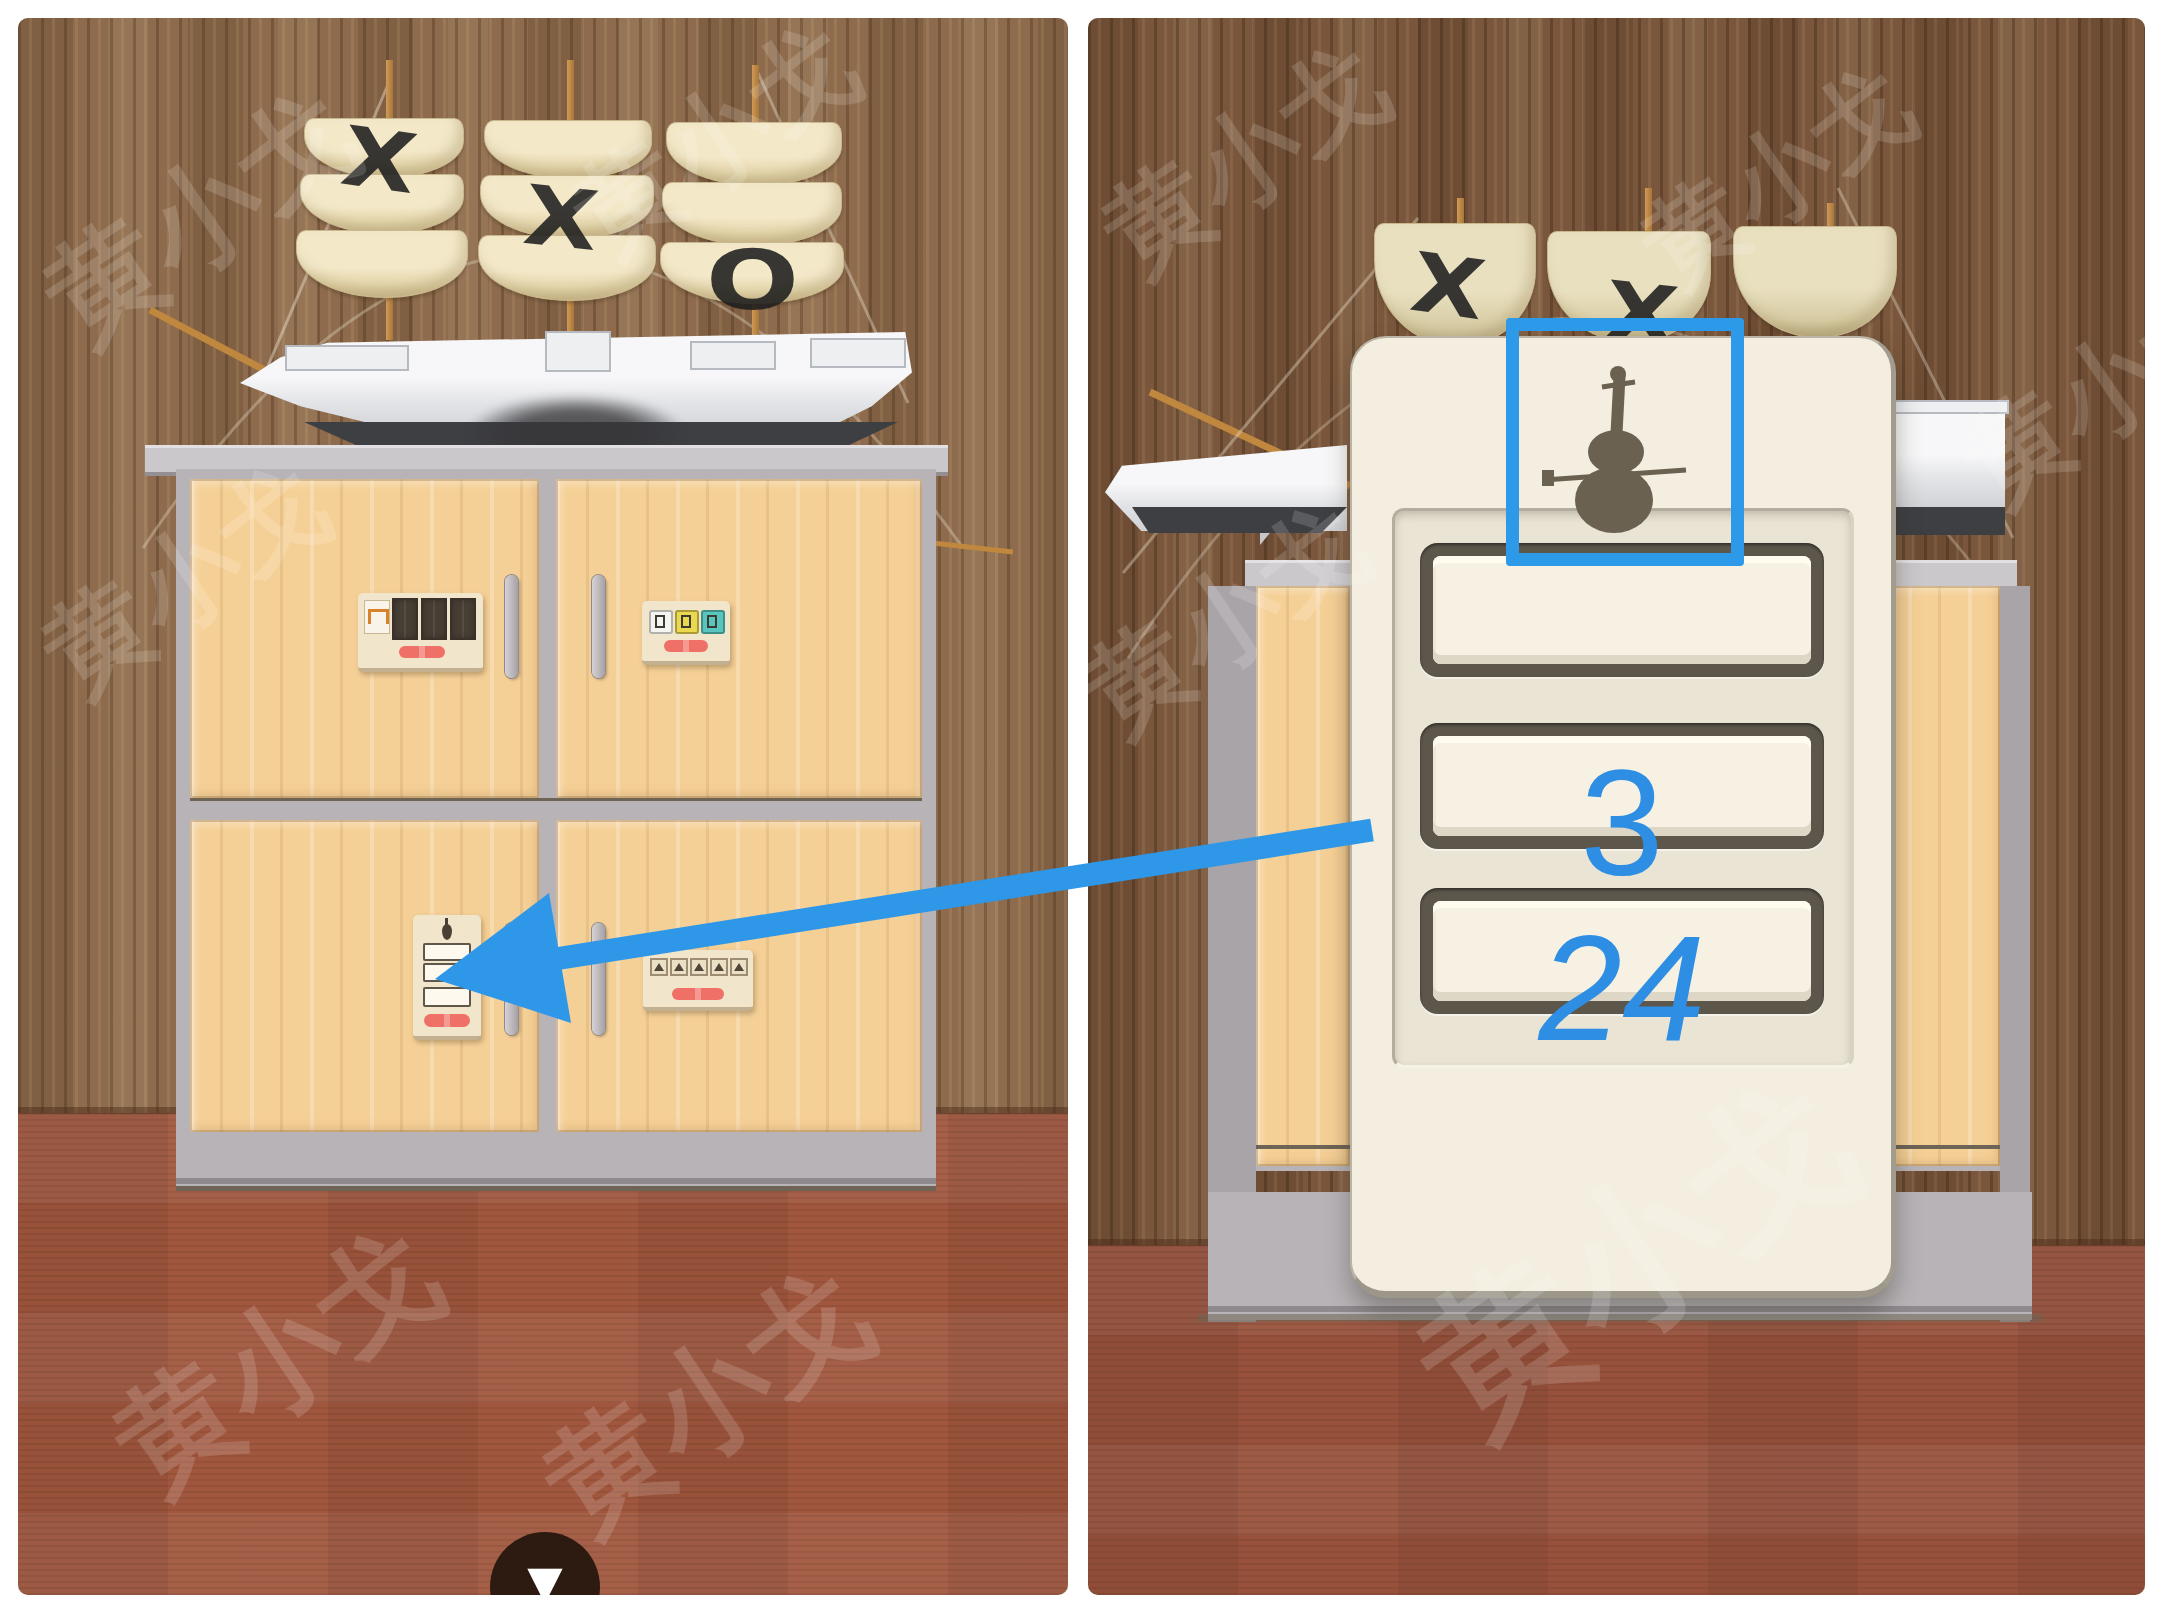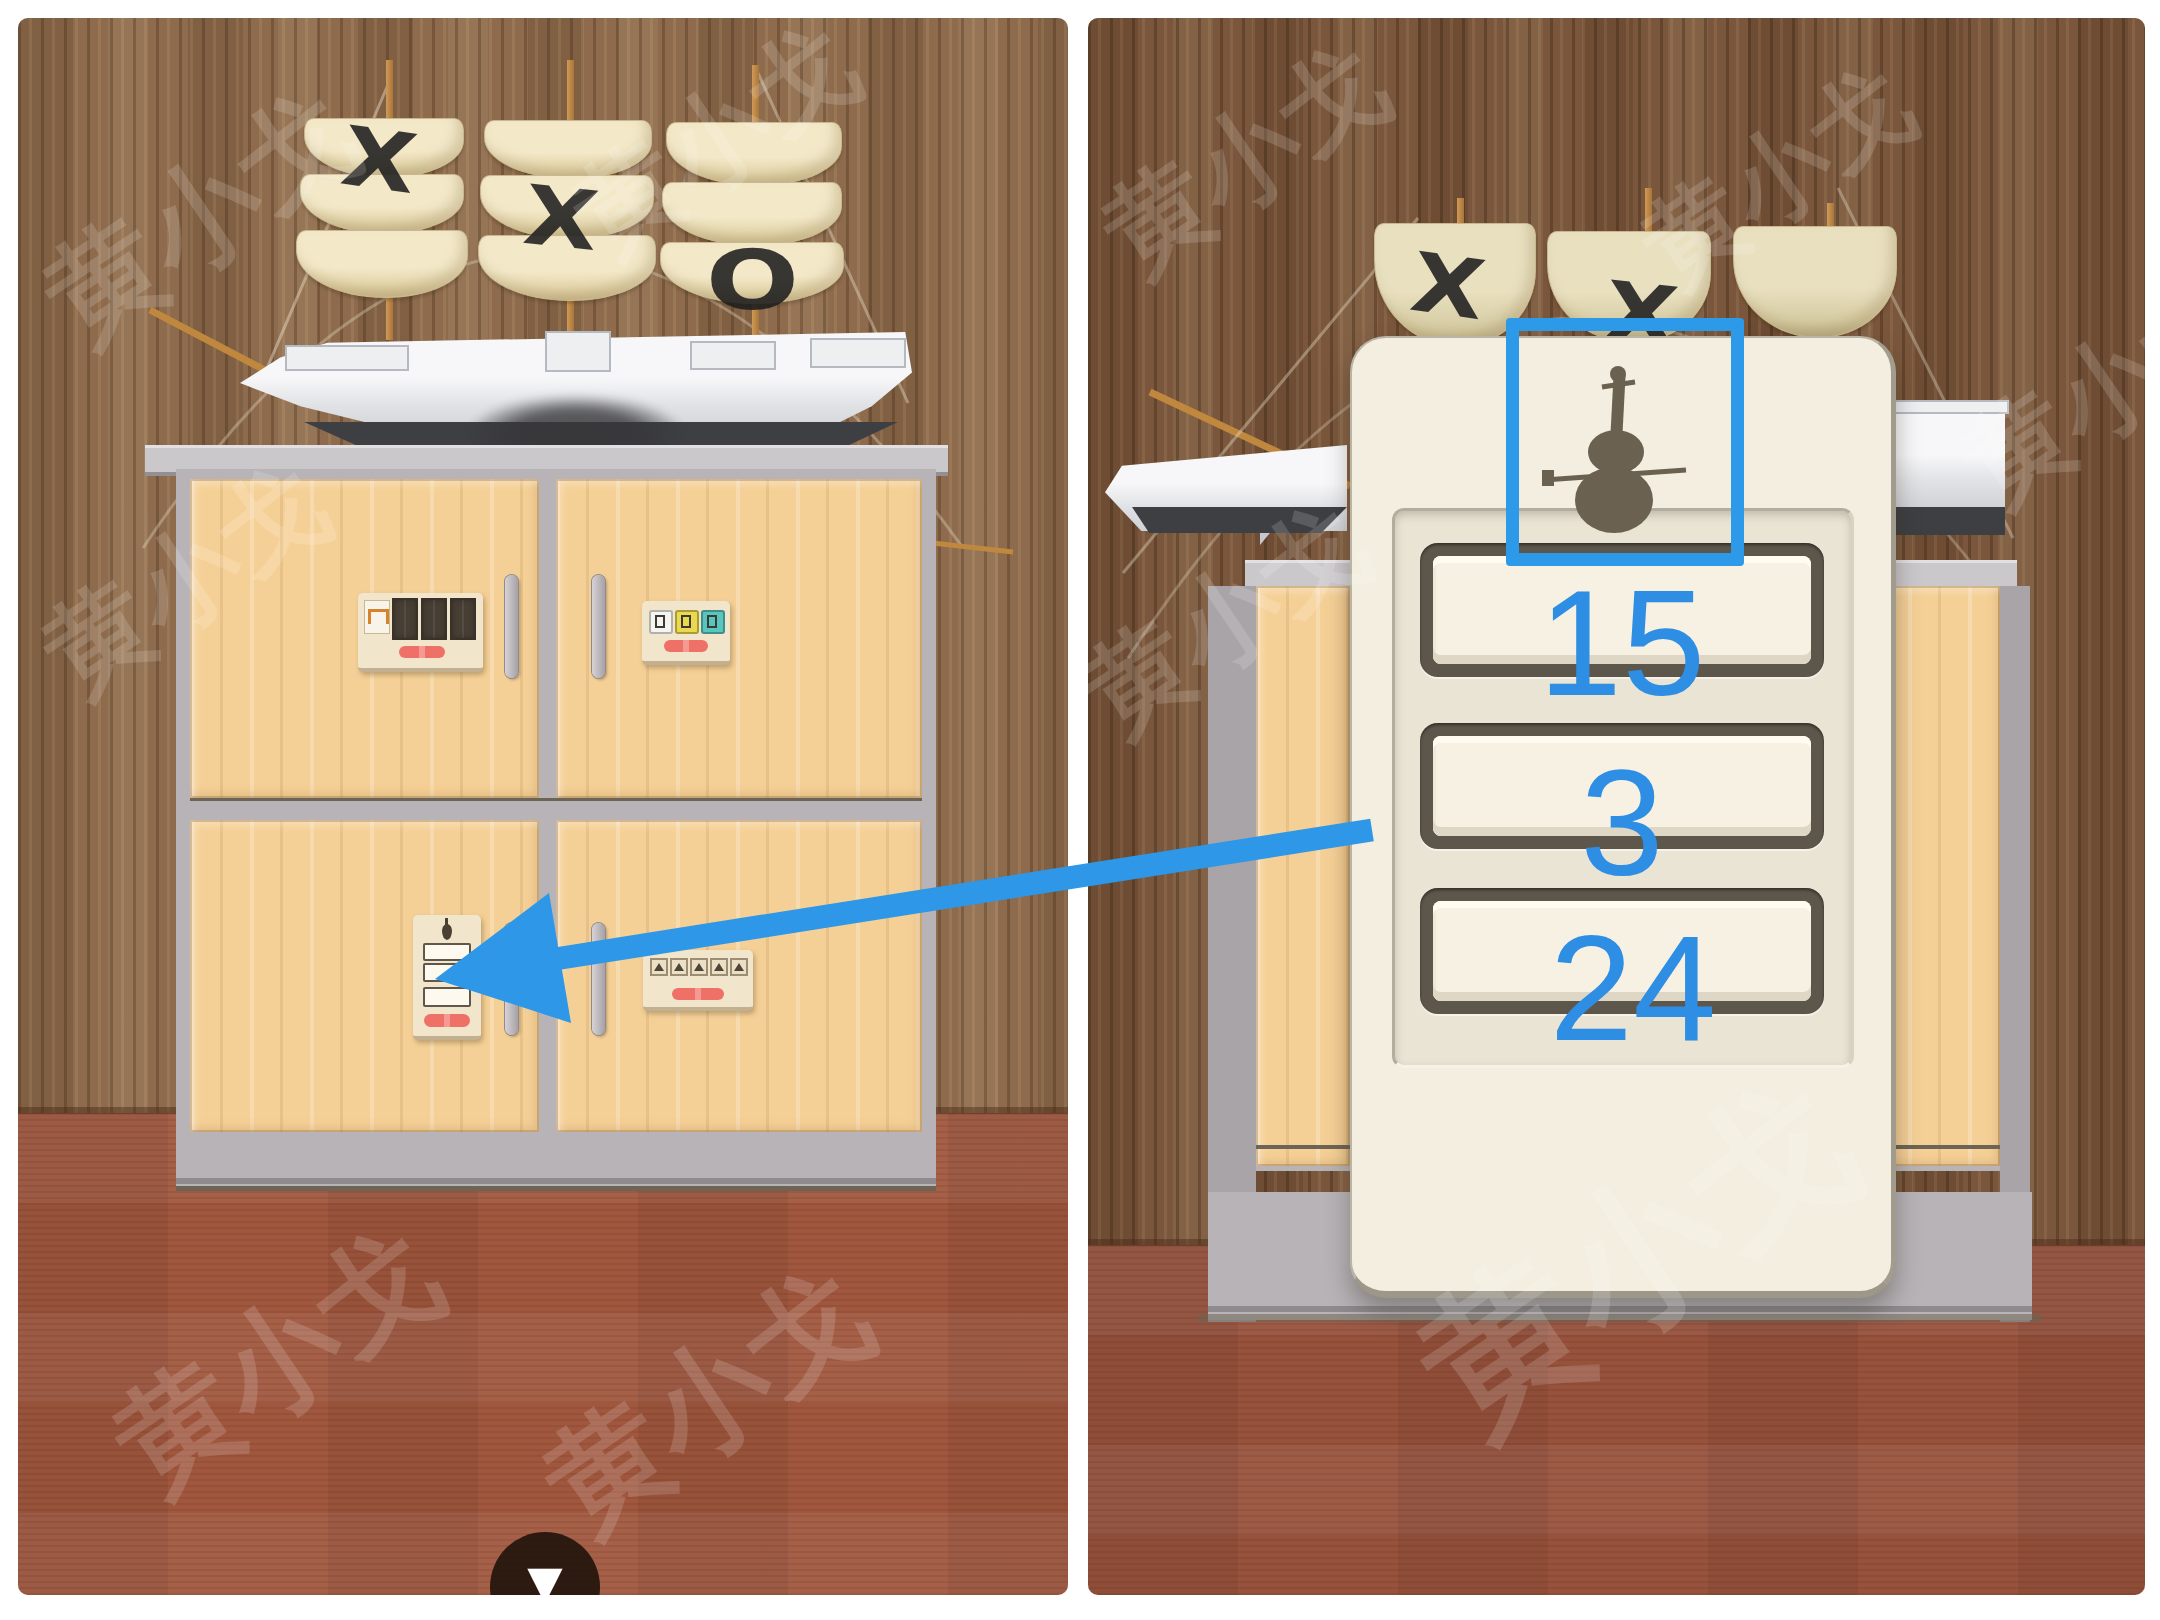--- a/index.html
+++ b/index.html
@@ -257,23 +257,22 @@
     <div class="abs field" style="left:332px;top:525px;width:404px;height:134px;">
       <div class="field-inner"></div>
     </div>
     <div class="abs field" style="left:332px;top:705px;width:404px;height:126px;">
       <div class="field-inner"></div>
     </div>
     <div class="abs field" style="left:332px;top:870px;width:404px;height:126px;">
       <div class="field-inner"></div>
     </div>
 
-    <div class="abs num" style="left:332px;top:547px;width:404px;">15</div>
     <div class="abs num" style="left:332px;top:727px;width:404px;">3</div>
-    <div class="abs num" style="left:343px;top:892px;width:404px;">24</div>
+    <div class="abs num" style="left:332px;top:892px;width:404px;font-style:italic;">24</div>
 
     <div class="abs blue-box" style="left:418px;top:300px;width:212px;height:222px;"></div>
     <svg class="abs" style="left:452px;top:342px;z-index:31;" width="150" height="195" viewBox="0 0 150 195">
       <line x1="4" y1="120" x2="146" y2="110" stroke="#6a6151" stroke-width="5"></line>
       <rect x="2" y="110" width="12" height="16" fill="#6a6151"></rect>
       <circle cx="78" cy="14" r="8" fill="#6a6151"></circle>
       <rect x="72" y="14" width="12" height="62" fill="#6a6151" transform="rotate(3 78 45)"></rect>
       <line x1="62" y1="27" x2="95" y2="22" stroke="#6a6151" stroke-width="5"></line>
       <ellipse cx="76" cy="92" rx="28" ry="22" fill="#6a6151"></ellipse>
       <ellipse cx="74" cy="140" rx="39" ry="33" fill="#6a6151"></ellipse>

